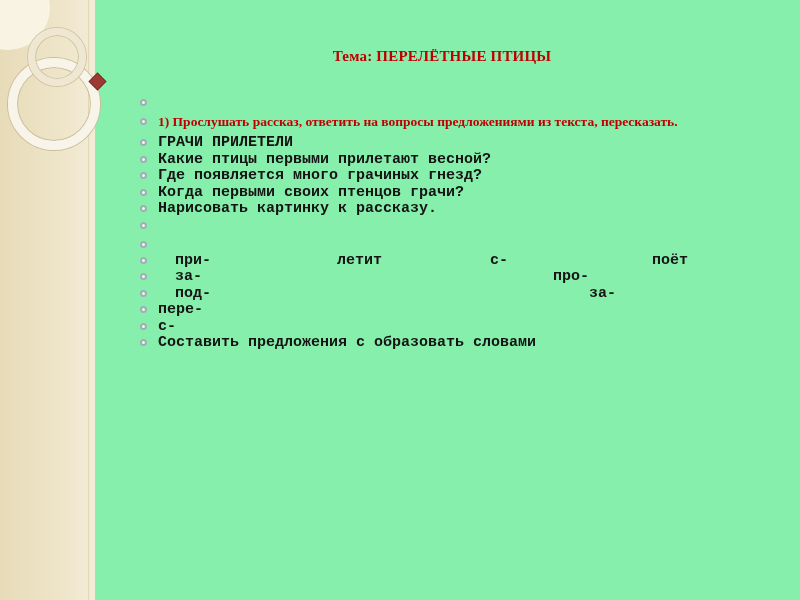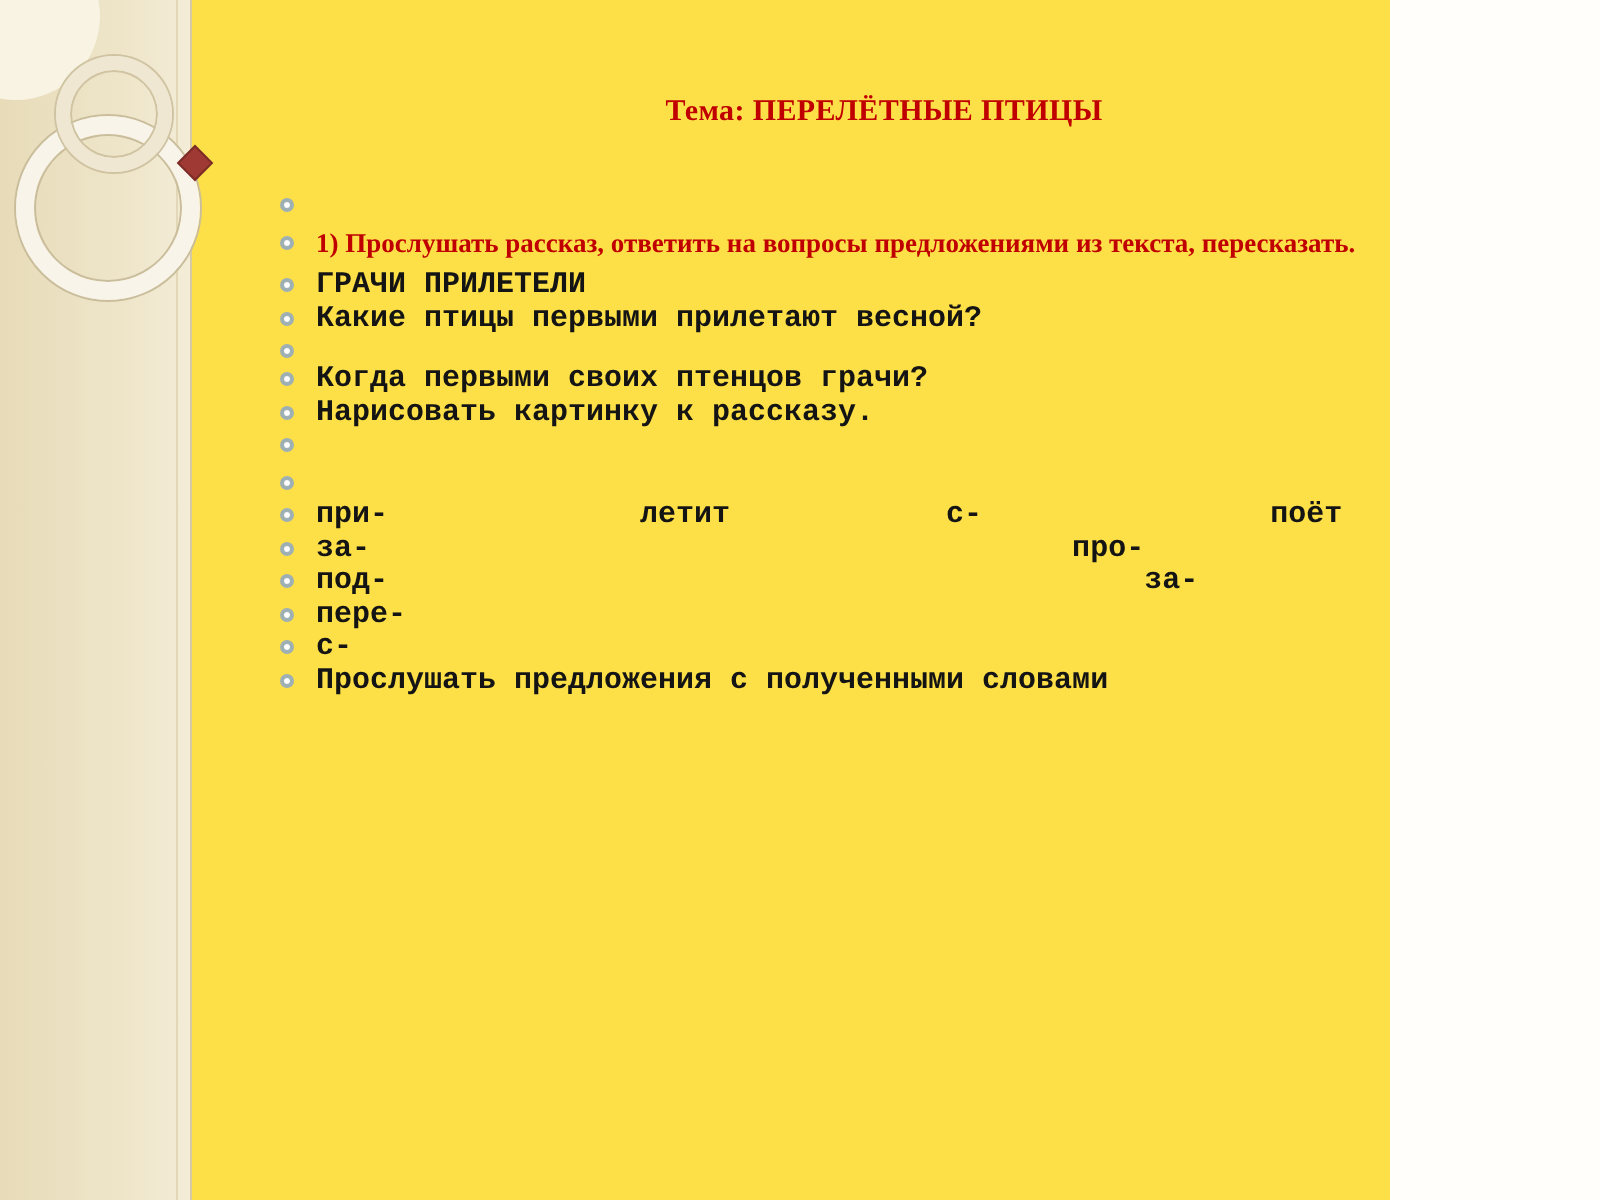--- a/index.html
+++ b/index.html
@@ -1,22 +1,22 @@
 <!DOCTYPE html>
 <html><head>
 <meta charset="utf-8">
 <style>
   * { box-sizing: border-box; margin: 0; padding: 0; }
   html, body { width: 800px; height: 600px; }
   body { font-family: "Liberation Sans", sans-serif; background: #fffefb; }
 
   .slide {
     position: relative;
-    width: 695px; height: 600px;
-    background: #fde047;
+    width: 800px; height: 600px;
+    background: #86efac;
     overflow: hidden;
   }
 
   
   .band {
     position: absolute; left: 0; top: 0;
     width: 96px; height: 600px;
     background: linear-gradient(to right, #e7dbb8 0%, #efe6cb 70%, #f3ecd7 100%);
     border-right: 1px solid #d6c9a4;
   }
@@ -87,21 +87,21 @@
     line-height: 17px;
     color: #c00000;
   }
   .row.sm .txt {
     font-family: Liberation Mono, monospace;
     font-weight: bold;
     font-size: 15px;
     line-height: 11.5px;
     color: #141414;
   }
-  .row.pre .txt { white-space: pre; }
+  .row.pre .txt { white-space: pre; margin-left: 17px; }
   .row.empty { height: 11px; }
 </style>
 </head>
 <body>
 
 <div class="slide">
 
   <div class="band">
     <div class="band-inner-line"></div>
   </div>
@@ -133,20 +133,21 @@
       </div>
 
 
       <div class="row sm">
         <span class="bullet"></span>
         <span class="txt">Какие птицы первыми прилетают весной?</span>
       </div>
 
       <div class="row sm">
         <span class="bullet"></span>
+        <span class="txt">Где появляется много грачиных гнезд?</span>
       </div>
 
 
       <div class="row sm">
         <span class="bullet"></span>
         <span class="txt">Когда первыми своих птенцов грачи?</span>
       </div>
 
       <div class="row sm">
         <span class="bullet"></span>
@@ -182,18 +183,18 @@
         <span class="txt">пере-</span>
       </div>
 
       <div class="row sm">
         <span class="bullet"></span>
         <span class="txt">с-</span>
       </div>
 
       <div class="row sm">
         <span class="bullet"></span>
-        <span class="txt">Прослушать предложения с полученными словами</span>
+        <span class="txt">Составить предложения с образовать словами</span>
       </div>
 
     </div>
   </div>
 </div>
 
 </body></html>

